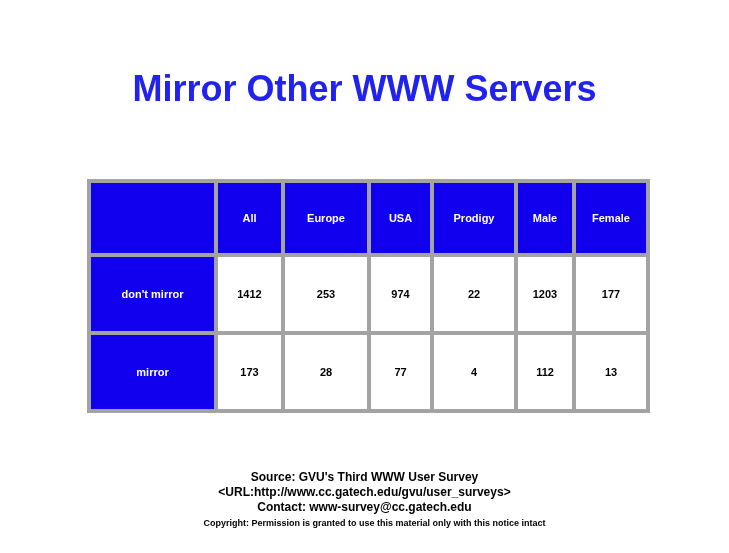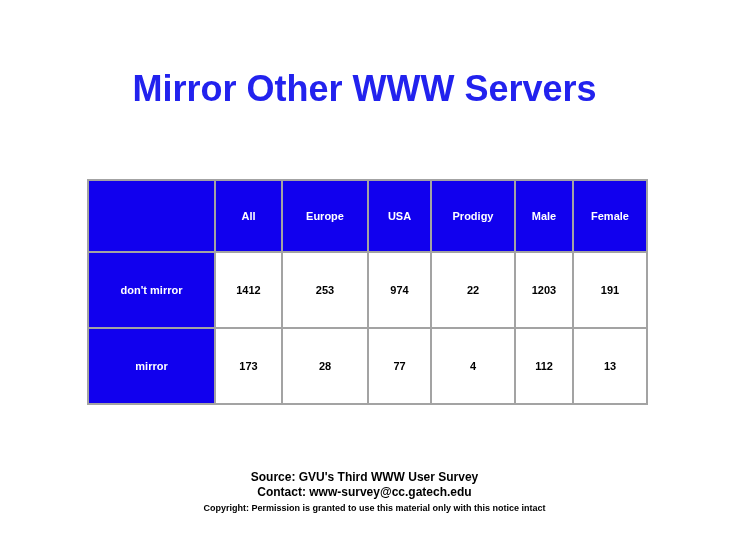--- a/index.html
+++ b/index.html
@@ -37,21 +37,21 @@
     left: 87px;
     top: 179px;
     width: 531px;
   }
   table.data {
     border-collapse: collapse;
     width: 531px;
     table-layout: fixed;
   }
   table.data td, table.data th {
-    border: 2px solid #a3a3a3;
+    border: 4px solid #a3a3a3;
     padding: 0;
     text-align: center;
     vertical-align: middle;
     font-size: 11px;
     font-weight: bold;
     font-family: "Liberation Sans", sans-serif;
   }
   .hdr-row td, .hdr-row th {
     height: 70px;
     background: #1100ee;
@@ -128,34 +128,35 @@
           <td>Male</td>
           <td>Female</td>
         </tr>
         <tr class="body-row">
           <td class="rowhead">don't mirror</td>
           <td>1412</td>
           <td>253</td>
           <td>974</td>
           <td>22</td>
           <td>1203</td>
-          <td>191</td>
+          <td>177</td>
         </tr>
         <tr class="body-row">
           <td class="rowhead">mirror</td>
           <td>173</td>
           <td>28</td>
           <td>77</td>
           <td>4</td>
           <td>112</td>
           <td>13</td>
         </tr>
       </tbody>
     </table>
   </div>
 
   <div class="footer">
     <div class="l1">Source: GVU's Third WWW User Survey</div>
+    <div class="l2">&lt;URL:http://www.cc.gatech.edu/gvu/user_surveys&gt;</div>
     <div class="l3">Contact: www-survey@cc.gatech.edu</div>
     <div class="l4">Copyright: Permission is granted to use this material only with this notice intact</div>
   </div>
 
 </div>
 
 </body></html>

